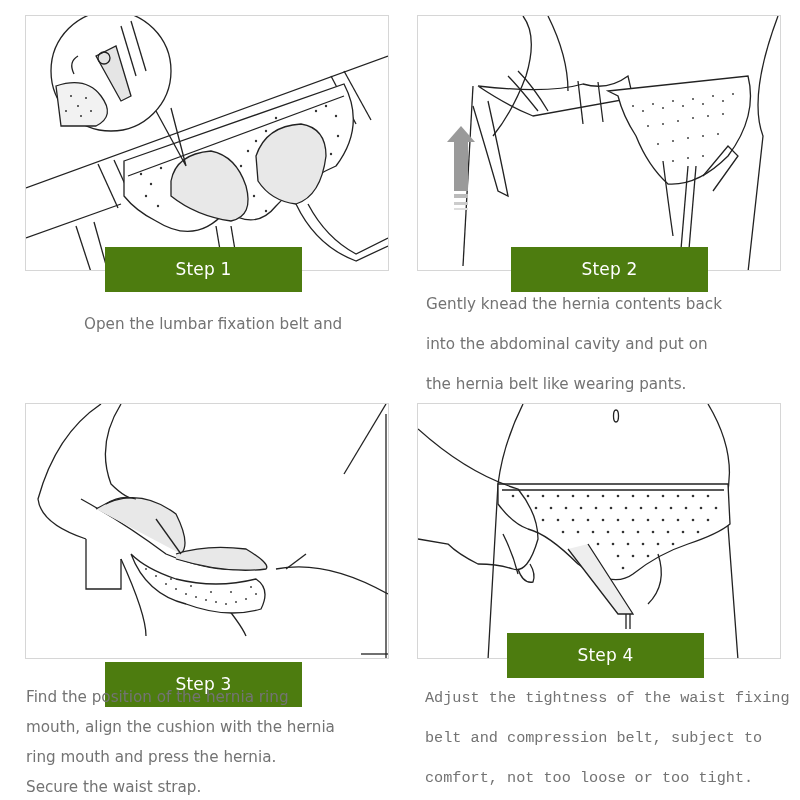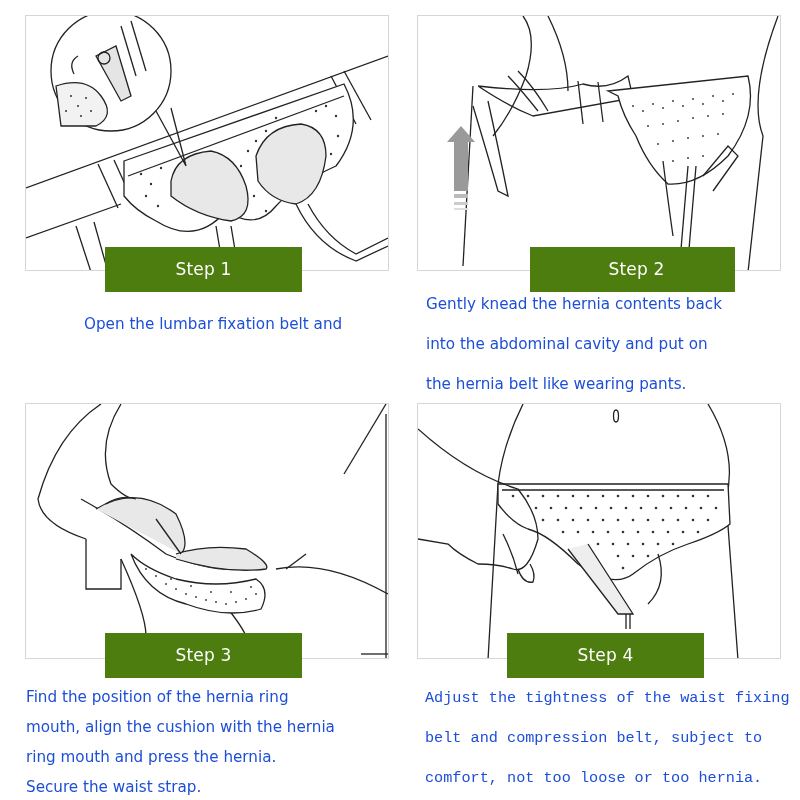--- a/index.html
+++ b/index.html
@@ -30,21 +30,21 @@
       font-size: 17px;
       text-align: center;
       line-height: 45px;
       height: 45px;
       width: 197px;
       letter-spacing: 0.2px;
     }
     .desc {
       position: absolute;
       font-size: 15.2px;
-      color: #1d4ed8;
+      color: #737373;
       margin: 0;
     }
     .desc .line { display: block; white-space: nowrap; }
     .s1 .line { line-height: 42px; margin-left: 37px; }
     .s2 .line { line-height: 40px; }
     .s3 .line { line-height: 30px; }
     .s4 .line { line-height: 40px; font-family: Liberation Mono, monospace; }
   </style>
 </head>
 <body>
@@ -162,21 +162,21 @@
       <circle cx="285" cy="140" r="1"></circle>
     </g>
     <g fill="#9a9a9a">
       <polygon points="43,110 57,126 50,126 50,175 36,175 36,126 29,126"></polygon>
       <rect x="36" y="178" width="14" height="4" fill="#bbb"></rect>
       <rect x="36" y="186" width="14" height="3" fill="#ccc"></rect>
       <rect x="36" y="192" width="14" height="2" fill="#ddd"></rect>
     </g>
   </svg>
 </div>
-<div class="badge" style="left:530px;top:247px;padding-left:8px;">Step 2</div>
+<div class="badge" style="left:511px;top:247px;">Step 2</div>
 <p class="desc s2" style="left:426px;top:284px;">
   <span class="line">Gently knead the hernia contents back</span>
   <span class="line">into the abdominal cavity and put on</span>
   <span class="line">the hernia belt like wearing pants.</span>
 </p>
 
 <div class="panel" style="left:25px;top:403px;width:364px;height:256px;">
   <svg width="364" height="256" viewBox="0 0 364 256">
     <g fill="none" stroke="#222" stroke-width="1.3">
       <path d="M75 0 Q30 30 12 95 Q15 120 60 135"></path>
@@ -210,21 +210,21 @@
         <circle cx="220" cy="195" r="1"></circle>
         <circle cx="230" cy="190" r="1"></circle>
       <circle cx="145" cy="175" r="1"></circle>
         <circle cx="165" cy="182" r="1"></circle>
         <circle cx="185" cy="188" r="1"></circle>
       <circle cx="205" cy="188" r="1"></circle>
         <circle cx="225" cy="183" r="1"></circle>
     </g>
   </svg>
 </div>
-<div class="badge" style="left:105px;top:633px;">Step 3</div>
+<div class="badge" style="left:105px;top:662px;">Step 3</div>
 <p class="desc s3" style="left:26px;top:682px;">
   <span class="line">Find the position of the hernia ring</span>
   <span class="line">mouth, align the cushion with the hernia</span>
   <span class="line">ring mouth and press the hernia.</span>
   <span class="line">Secure the waist strap.</span>
 </p>
 
 <div class="panel" style="left:417px;top:403px;width:364px;height:256px;">
   <svg width="364" height="256" viewBox="0 0 364 256">
     <g fill="none" stroke="#222" stroke-width="1.3">
@@ -301,14 +301,14 @@
         <circle cx="215" cy="152" r="1.3"></circle>
         <circle cx="230" cy="152" r="1.3"></circle>
       <circle cx="205" cy="164" r="1.3"></circle>
     </g>
   </svg>
 </div>
 <div class="badge" style="left:507px;top:633px;">Step 4</div>
 <p class="desc s4" style="left:425px;top:678px;">
   <span class="line">Adjust the tightness of the waist fixing</span>
   <span class="line">belt and compression belt, subject to</span>
-  <span class="line">comfort, not too loose or too hernia.</span>
+  <span class="line">comfort, not too loose or too tight.</span>
 </p>
 
 </body></html>

